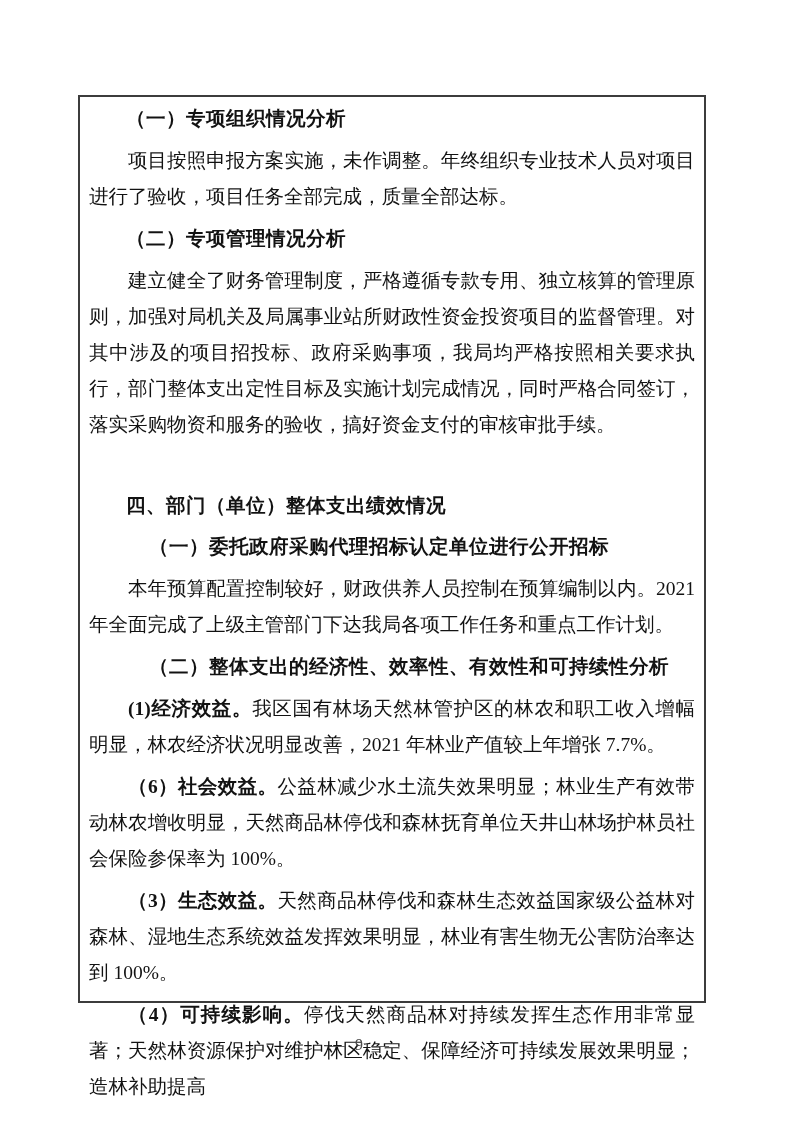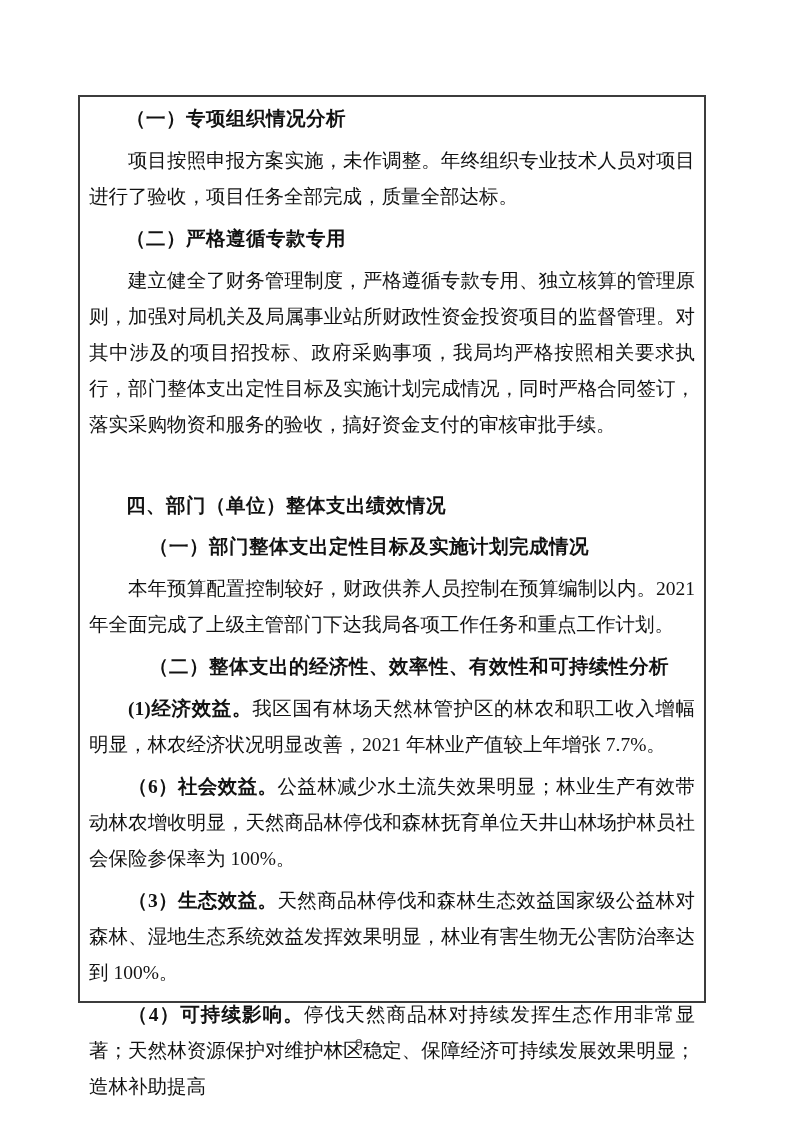--- a/index.html
+++ b/index.html
@@ -70,27 +70,27 @@
 <body>
 
 <div class="page">
 
   <div class="doc-box">
 
     <div class="blk h2">（一）专项组织情况分析</div>
 
     <div class="blk para">项目按照申报方案实施，未作调整。年终组织专业技术人员对项目进行了验收，项目任务全部完成，质量全部达标。</div>
 
-    <div class="blk h2">（二）严格遵循专款专用</div>
+    <div class="blk h2">（二）专项管理情况分析</div>
 
     <div class="blk para">建立健全了财务管理制度，严格遵循专款专用、独立核算的管理原则，加强对局机关及局属事业站所财政性资金投资项目的监督管理。对其中涉及的项目招投标、政府采购事项，我局均严格按照相关要求执行，部门整体支出定性目标及实施计划完成情况，同时严格合同签订，落实采购物资和服务的验收，搞好资金支付的审核审批手续。</div>
 
     <div class="blk h1">四、部门（单位）整体支出绩效情况</div>
 
-    <div class="blk h2 deep">（一）部门整体支出定性目标及实施计划完成情况</div>
+    <div class="blk h2 deep">（一）委托政府采购代理招标认定单位进行公开招标</div>
 
     <div class="blk para">本年预算配置控制较好，财政供养人员控制在预算编制以内。2021 年全面完成了上级主管部门下达我局各项工作任务和重点工作计划。</div>
 
     <div class="blk h2 deep">（二）整体支出的经济性、效率性、有效性和可持续性分析</div>
 
     <div class="blk para">
       <span class="lead">(1)经济效益。</span><span>我区国有林场天然林管护区的林农和职工收入增幅明显，林农经济状况明显改善，2021 年林业产值较上年增张 7.7%。</span>
     </div>
 
     <div class="blk para">

